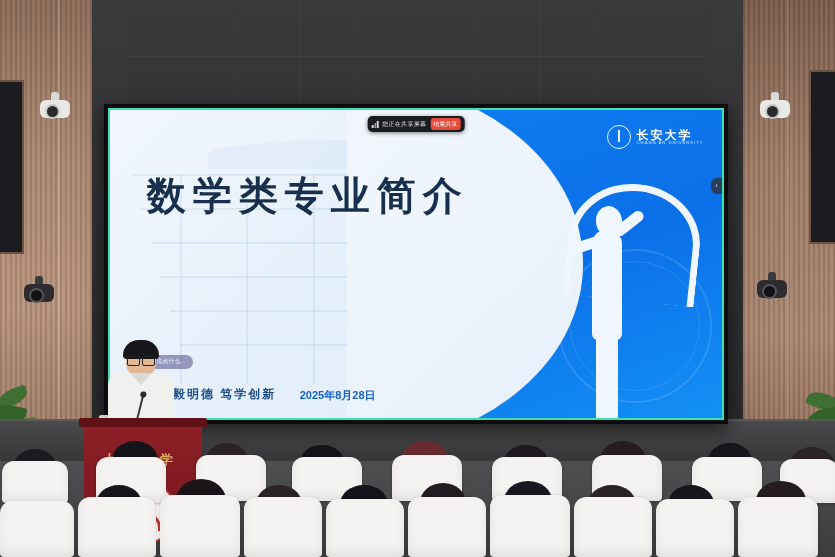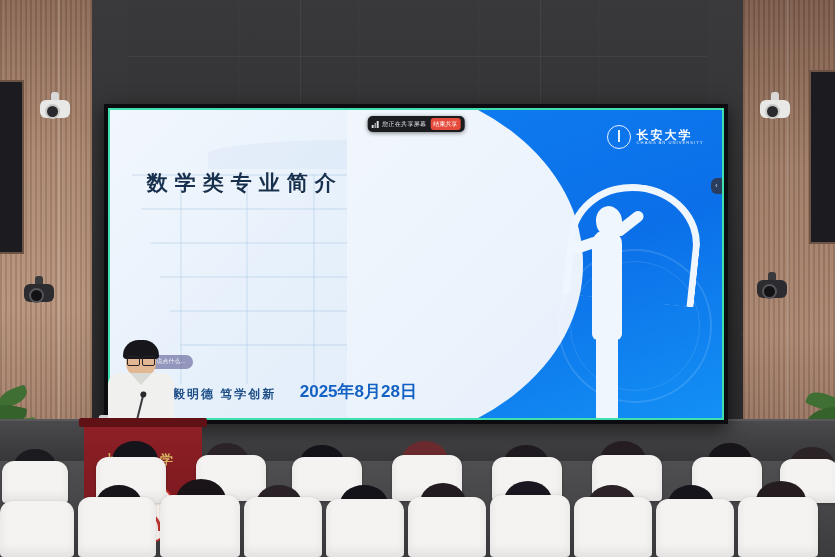--- a/index.html
+++ b/index.html
@@ -96,26 +96,26 @@
   .statue{position:absolute;right:14%;bottom:0;width:120px;height:78%;}
   .st-head{position:absolute;left:30px;top:28px;width:26px;height:30px;background:#f0f6fd;border-radius:50% 50% 45% 45%;transform:rotate(-8deg);}
   .st-body{position:absolute;left:26px;top:52px;width:30px;height:110px;background:#f0f6fd;border-radius:14px 14px 6px 6px;}
   .st-legs{position:absolute;left:30px;top:150px;width:22px;height:100px;background:#f0f6fd;border-radius:6px;}
   .st-armL{position:absolute;left:4px;top:62px;width:30px;height:11px;background:#f0f6fd;border-radius:6px;transform:rotate(-18deg);}
   .st-armR{position:absolute;left:46px;top:40px;width:34px;height:11px;background:#f0f6fd;border-radius:6px;transform:rotate(-38deg);}
   .ribbon{position:absolute;left:2px;top:6px;width:118px;height:110px;
     border:7px solid #f0f6fd;border-radius:58% 58% 0 0;border-bottom:none;transform:rotate(6deg);}
 
   
-  .slide-title{position:absolute;left:6%;top:19%;font-size:21px;font-weight:700;color:#17304d;
+  .slide-title{position:absolute;left:6%;top:19%;font-size:39px;font-weight:700;color:#17304d;
     letter-spacing:7px;text-shadow:0 1px 0 rgba(255,255,255,.6);white-space:nowrap;}
   .speaker-pill{position:absolute;left:21%;top:50%;padding:5px 17px;border-radius:20px;
     background:#fbc06a;color:#1a6fd6;font-size:18px;font-weight:700;letter-spacing:2px;white-space:nowrap;}
   .motto{position:absolute;left:8%;bottom:5%;font-size:12px;font-weight:700;color:#1d4e86;letter-spacing:2px;}
-  .slidedate{position:absolute;left:31%;bottom:5%;font-size:17px;font-weight:700;color:#1461c4;letter-spacing:0px;margin-top:10px;}
+  .slidedate{position:absolute;left:31%;bottom:5%;font-size:11px;font-weight:700;color:#1461c4;letter-spacing:0px;margin-top:10px;}
 
   
   .ulogo{position:absolute;right:3%;top:5%;display:flex;align-items:center;gap:6px;}
   .useal{width:22px;height:22px;border-radius:50%;border:1.5px solid rgba(255,255,255,.9);position:relative;}
   .useal:after{content:"";position:absolute;left:50%;top:4px;width:2px;height:12px;background:rgba(255,255,255,.9);transform:translateX(-50%);}
   .uname{color:#fff;font-size:12px;font-weight:700;letter-spacing:2px;line-height:1.05;}
   .uname small{display:block;font-size:4.2px;letter-spacing:1px;opacity:.85;font-weight:400;}
 
   
   .sharebar{position:absolute;left:50%;top:6px;transform:translateX(-50%);

